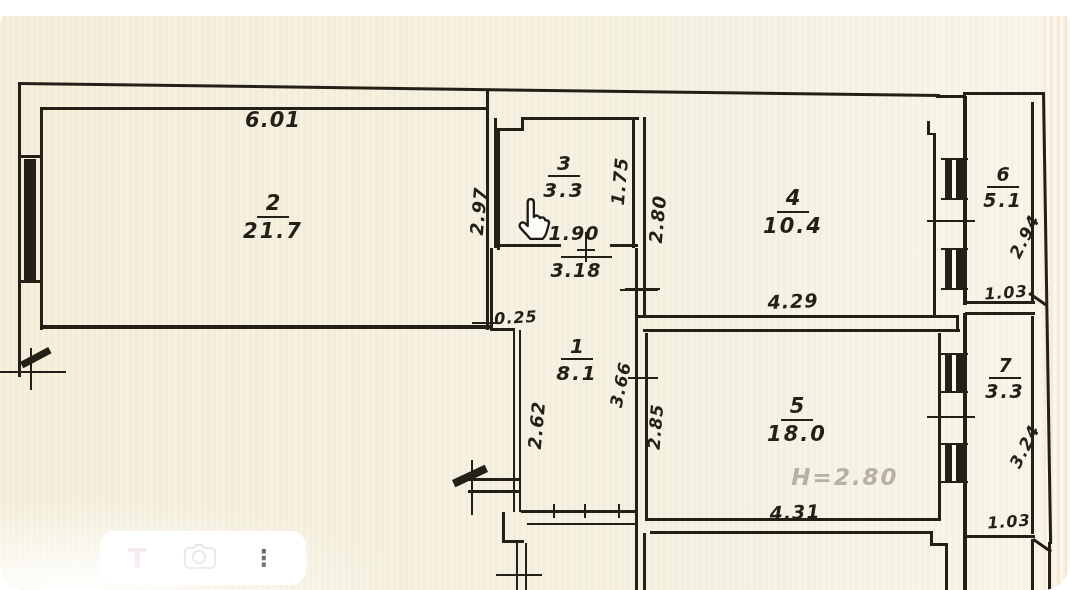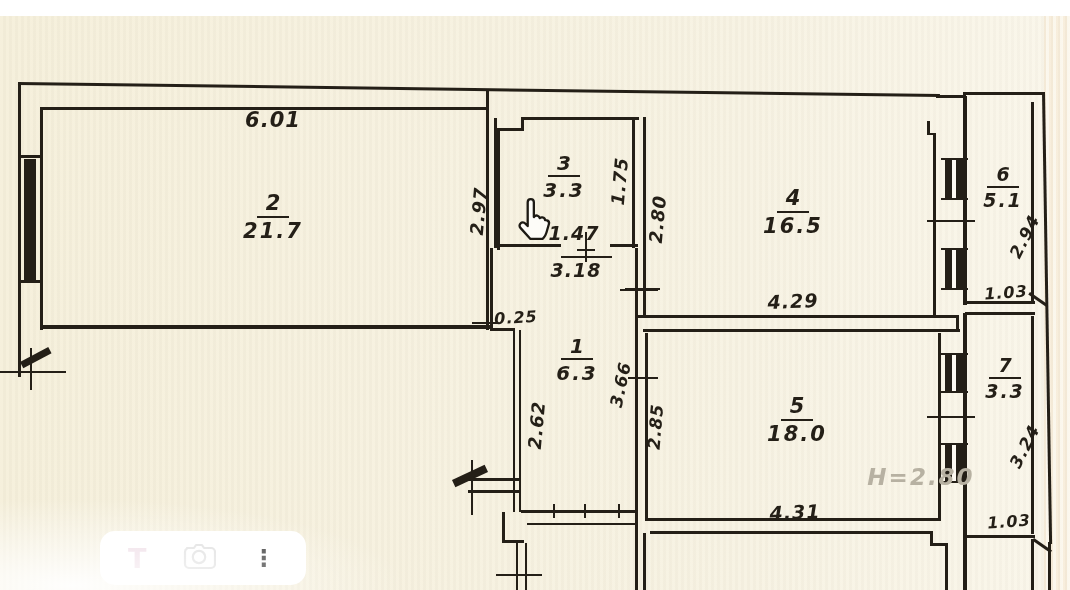--- a/index.html
+++ b/index.html
@@ -1,18 +1,18 @@
 <!DOCTYPE html>
 <html><head>
 <meta charset="utf-8">
 <style>
   :root{ --ink:#241f17; --paper:#f6f0dd; --faded:#b7b1a2; }
   html,body{margin:0;padding:0;}
   body{font-family:"DejaVu Sans", sans-serif;}
-  #screen{position:relative;width:1070px;height:590px;overflow:hidden;background:#fff;}
+  #screen{position:relative;width:1070px;height:590px;overflow:hidden;background:#fff;border-radius:27px;}
   #paper{position:absolute;left:0;top:16px;width:1070px;height:574px;
     background:linear-gradient(90deg,#f5efda 0%,#f7f2e2 70%,#faf6ea 100%);}
   #paper:after{content:"";position:absolute;left:0;top:0;right:0;bottom:0;
     background:repeating-linear-gradient(90deg,rgba(255,255,255,.06) 0 3px,rgba(0,0,0,.015) 3px 6px);}
   #edge-streaks{position:absolute;left:1044px;top:16px;width:26px;height:574px;opacity:.8;
     background:repeating-linear-gradient(90deg,#f2e6d2 0 2px,#fcf8ee 2px 5px,#f7ecd9 5px 7px);}
   #corner-fade{position:absolute;left:0;top:500px;width:400px;height:90px;
     background:radial-gradient(ellipse at 18% 95%,rgba(255,255,255,.95) 0%,rgba(255,255,255,0) 72%);}
   .w{position:absolute;background:var(--ink);}
   .wblock{position:absolute;width:27px;box-sizing:border-box;
@@ -118,54 +118,54 @@
       <div class="w" style="left: 496px; top: 574px; width: 46px; height: 2px;"></div>
       <div class="wblock" style="left: 941px; top: 158px; height: 42px;"></div>
       <div class="wblock" style="left: 941px; top: 248px; height: 42px;"></div>
       <div class="wblock" style="left: 941px; top: 353px; height: 40px;"></div>
       <div class="wblock" style="left: 941px; top: 443px; height: 40px;"></div>
     </div>
 
   <div class="dim" style="left:228px;top:110px;width:90px;font-size:21px;font-weight:700;">6.01</div>
   <div class="dim" style="left:453px;top:202px;width:52px;font-size:18px;transform:rotate(-85deg);">2.97</div>
   <div class="dim" style="left:595px;top:172px;width:50px;font-size:18px;transform:rotate(-85deg);">1.75</div>
-  <div class="dim" style="left:543px;top:224px;width:62px;font-size:19px;">1.47</div>
+  <div class="dim" style="left:543px;top:224px;width:62px;font-size:19px;">1.90</div>
   <div class="dim" style="left:546px;top:261px;width:60px;font-size:19px;">3.18</div>
   <div class="dim" style="left:633px;top:210px;width:50px;font-size:18px;transform:rotate(-85deg);">2.80</div>
   <div class="dim" style="left:762px;top:292px;width:62px;font-size:19px;transform:rotate(-2deg);">4.29</div>
   <div class="dim" style="left:1000px;top:228px;width:50px;font-size:17px;transform:rotate(-63deg);">2.94</div>
   <div class="dim" style="left:981px;top:285px;width:50px;font-size:16px;transform:rotate(-4deg);">1.03</div>
   <div class="dim" style="left:492px;top:310px;width:48px;font-size:16px;transform:rotate(-3deg);">0.25</div>
   <div class="dim" style="left:512px;top:416px;width:50px;font-size:18px;transform:rotate(-85deg);">2.62</div>
   <div class="dim" style="left:596px;top:376px;width:50px;font-size:17px;transform:rotate(-78deg);">3.66</div>
   <div class="dim" style="left:631px;top:418px;width:50px;font-size:17px;transform:rotate(-85deg);">2.85</div>
   <div class="dim" style="left:764px;top:503px;width:62px;font-size:19px;transform:rotate(-2deg);">4.31</div>
   <div class="dim" style="left:1000px;top:438px;width:50px;font-size:17px;transform:rotate(-63deg);">3.24</div>
   <div class="dim" style="left:984px;top:514px;width:50px;font-size:16px;transform:rotate(-4deg);">1.03</div>
-  <div class="dim hnote" style="left:866px;top:466px;width:110px;font-size:23px;">H=2.80</div>
+  <div class="dim hnote" style="left:790px;top:466px;width:110px;font-size:23px;">H=2.80</div>
 
   <div class="room" style="left:241px;top:193px;width:64px;font-size:21px;">
     <span class="rnum">2</span>
     <span class="rarea">21.7</span>
   </div>
   <div class="room" style="left:533px;top:153px;width:62px;font-size:20px;">
     <span class="rnum">3</span>
     <span class="rarea">3.3</span>
   </div>
   <div class="room" style="left:760px;top:188px;width:66px;font-size:21px;">
     <span class="rnum">4</span>
-    <span class="rarea">16.5</span>
+    <span class="rarea">10.4</span>
   </div>
   <div class="room" style="left:973px;top:165px;width:60px;font-size:19px;">
     <span class="rnum">6</span>
     <span class="rarea">5.1</span>
   </div>
   <div class="room" style="left:547px;top:336px;width:60px;font-size:20px;">
     <span class="rnum">1</span>
-    <span class="rarea">6.3</span>
+    <span class="rarea">8.1</span>
   </div>
   <div class="room" style="left:765px;top:396px;width:64px;font-size:21px;">
     <span class="rnum">5</span>
     <span class="rarea">18.0</span>
   </div>
   <div class="room" style="left:975px;top:356px;width:60px;font-size:19px;">
     <span class="rnum">7</span>
     <span class="rarea">3.3</span>
   </div>
 

